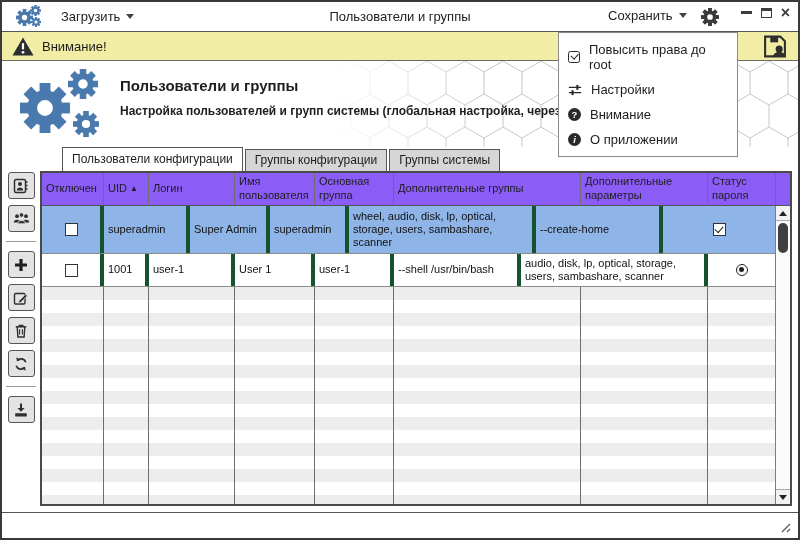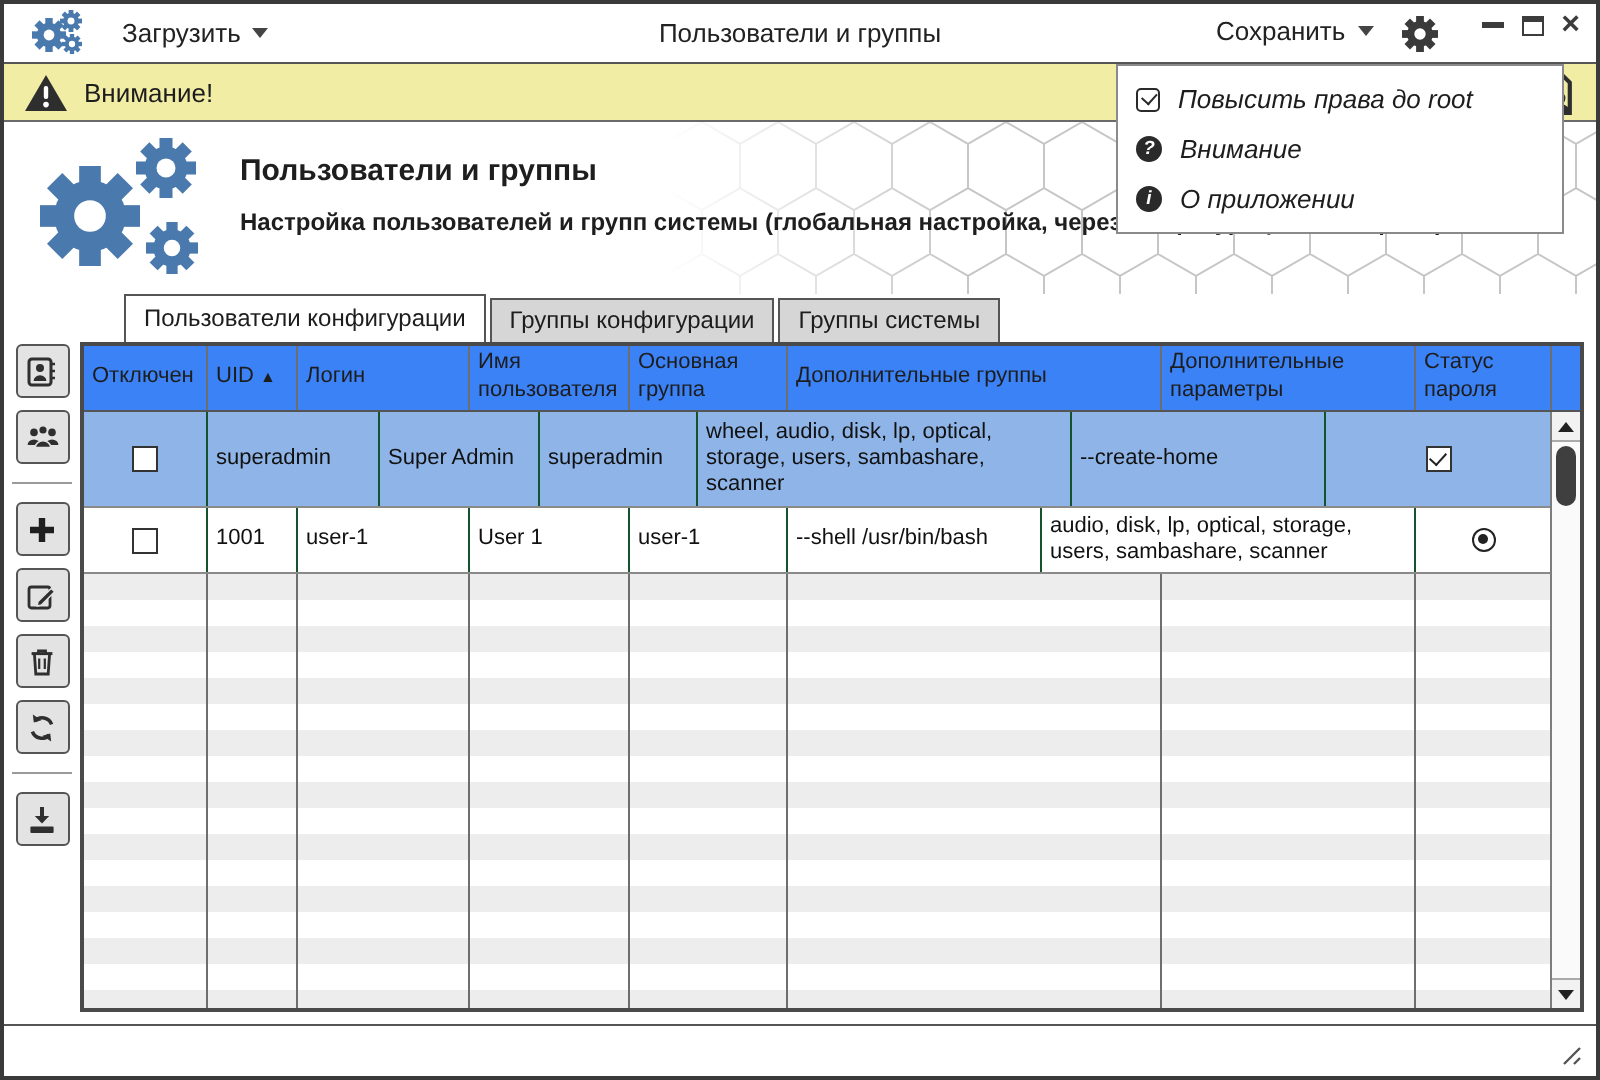--- a/index.html
+++ b/index.html
@@ -35,22 +35,22 @@
   
   .banner { height:86px; flex:0 0 86px; position:relative; background:#fff; overflow:hidden; }
   .hexwrap { position:absolute; left:330px; right:0; top:0; bottom:0; }
   .hexfade { position:absolute; left:0; top:0; bottom:0; width:150px;
     background:linear-gradient(90deg,#ffffff,rgba(255,255,255,0)); }
   .banner-logo { position:absolute; left:16px; top:8px; }
   .banner-text { position:absolute; left:118px; top:16px; }
   .banner-title { font-size:15px; font-weight:bold; color:#1e1e1e; margin-bottom:10px; }
   .banner-sub { font-size:12px; font-weight:bold; color:#1e1e1e; white-space:nowrap; }
   
-  .dropdown { position:absolute; left:556px; top:30px; width:224px; z-index:50;
-    background:#fff; border:1px solid #8a8a8a; padding:4px 0;font-style:italic; }
+  .dropdown { position:absolute; left:556px; top:30px; width:180px; z-index:50;
+    background:#fff; border:1px solid #8a8a8a; padding:4px 0; }
   .mi { display:flex; align-items:center; gap:9px; padding:5px 9px; font-size:13px; color:#1d1d1d; }
   .mi-cb { width:12px; height:12px; border:1.6px solid #2a2a2a; border-radius:2.5px;
     position:relative; flex:0 0 12px; }
   .mi-cb::after { content:""; position:absolute; left:1.5px; top:1px; width:6px; height:3.5px;
     border-left:1.8px solid #2a2a2a; border-bottom:1.8px solid #2a2a2a; transform:rotate(-48deg); }
   .circle-ic { width:13px; height:13px; border-radius:50%; background:#2a2a2a; color:#fff;
     font-size:9.5px; font-weight:bold; display:flex; align-items:center; justify-content:center;
     flex:0 0 13px; }
   .ic-help::after { content:"?"; }
   .ic-info::after { content:"i"; font-style:italic; }
@@ -64,35 +64,35 @@
   .main { flex:1 1 auto; display:flex; min-height:0; }
   .toolbar { width:38px; flex:0 0 38px; display:flex; flex-direction:column;
     align-items:center; padding-top:1px; }
   .tool-btn { width:27px; height:27px; border:1px solid #555; border-radius:3px;
     background:#e3e3e3; display:flex; align-items:center; justify-content:center;
     margin-bottom:6px; }
   .tool-sep { width:30px; height:1px; background:#9a9a9a; margin:3px 0 9px; }
   
   .table { flex:1 1 auto; margin-right:6px; border:2px solid #4a4a4a;
     display:flex; flex-direction:column; min-height:0; background:#fff; }
-  .thead { display:flex; background:#3b82f6; border-bottom:1px solid #555; flex:0 0 33px; }
+  .thead { display:flex; background:#8b5cf6; border-bottom:1px solid #555; flex:0 0 33px; }
   .hcell { font-size:11px; line-height:1.25; color:#1d1d1d; padding:2px 4px;
     border-right:1px solid #6e6e6e; display:flex; align-items:center; overflow:hidden; }
   .c-dis{width:62px;flex:0 0 62px;} .c-uid{width:45px;flex:0 0 45px;}
   .c-login{width:86px;flex:0 0 86px;} .c-name{width:80px;flex:0 0 80px;}
   .c-group{width:79px;flex:0 0 79px;} .c-xgroups{width:187px;flex:0 0 187px;}
   .c-xparams{width:127px;flex:0 0 127px;} .c-status{flex:1 1 auto;border-right:none!important;}
   .h-filler { width:15px; flex:0 0 15px; border-left:1px solid #6e6e6e; }
   .sortarrow { font-size:8px; margin-left:3px; }
   .tbody-wrap { flex:1 1 auto; display:flex; min-height:0; }
   .tbody { flex:1 1 auto; display:flex; flex-direction:column; min-width:0; }
   .trow { display:flex; border-bottom:1px solid #8a8a8a; background:#fff; }
   .trow.sel { background:#8fb4e8; }
   .trow.r1 { min-height:48px; } .trow.r2 { min-height:33px; }
-  .cell { font-size:11px; line-height:1.2; padding:2px 4px; border-right:1px solid #14532d;
+  .cell { font-size:11px; line-height:1.2; padding:2px 4px; border-right:4px solid #14532d;
     display:flex; align-items:center; overflow:hidden; color:#111; }
   .cell.center { justify-content:center; }
   .cb { width:13px; height:13px; border:1.4px solid #333; background:#fff; position:relative; }
   .cb.checked::after { content:""; position:absolute; left:1.5px; top:1.5px; width:7px; height:4px;
     border-left:1.8px solid #222; border-bottom:1.8px solid #222; transform:rotate(-48deg); }
   .radio { width:12px; height:12px; border:1.4px solid #222; border-radius:50%; position:relative; }
   .radio::after { content:""; position:absolute; left:2.2px; top:2.2px; width:5px; height:5px;
     border-radius:50%; background:#222; }
   .empty-area { flex:1 1 auto; position:relative;
     background:repeating-linear-gradient(180deg,#ededed 0 13px,#ffffff 13px 26px); }
@@ -200,20 +200,28 @@
     <div class="banner-sub">Настройка пользователей и групп системы (глобальная настройка, через конфигурационный файл)</div>
   </div>
 </div>
 
 <div class="dropdown">
   <div class="mi">
     <span class="mi-cb"></span>
     <span>Повысить права до root</span>
   </div>
   <div class="mi">
+    <svg class="ic" width="14" height="14" viewBox="0 0 16 16">
+      <path d="M1 5 H15 M1 11 H15" stroke="#2a2a2a" stroke-width="1.6" fill="none"></path>
+      <rect x="9.5" y="2.2" width="2.4" height="5.6" fill="#2a2a2a"></rect>
+      <rect x="4" y="8.2" width="2.4" height="5.6" fill="#2a2a2a"></rect>
+    </svg>
+    <span>Настройки</span>
+  </div>
+  <div class="mi">
     <span class="circle-ic ic-help"></span>
     <span>Внимание</span>
   </div>
   <div class="mi">
     <span class="circle-ic ic-info"></span>
     <span>О приложении</span>
   </div>
 </div>
 
 <div class="tabs">

